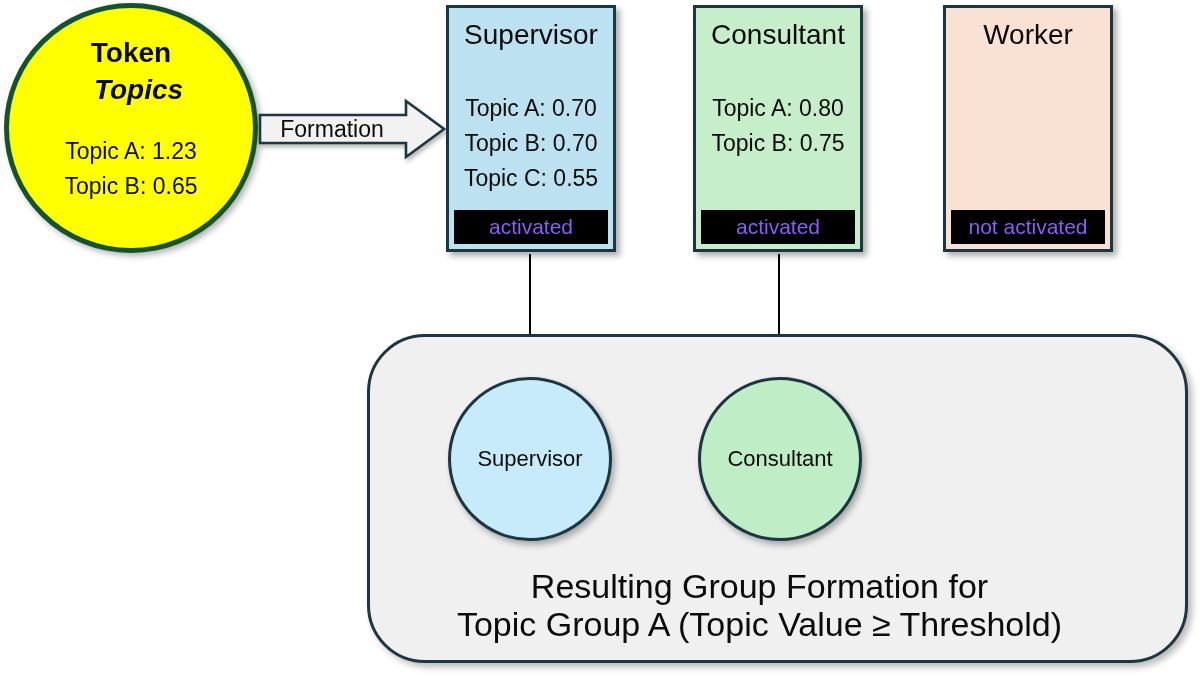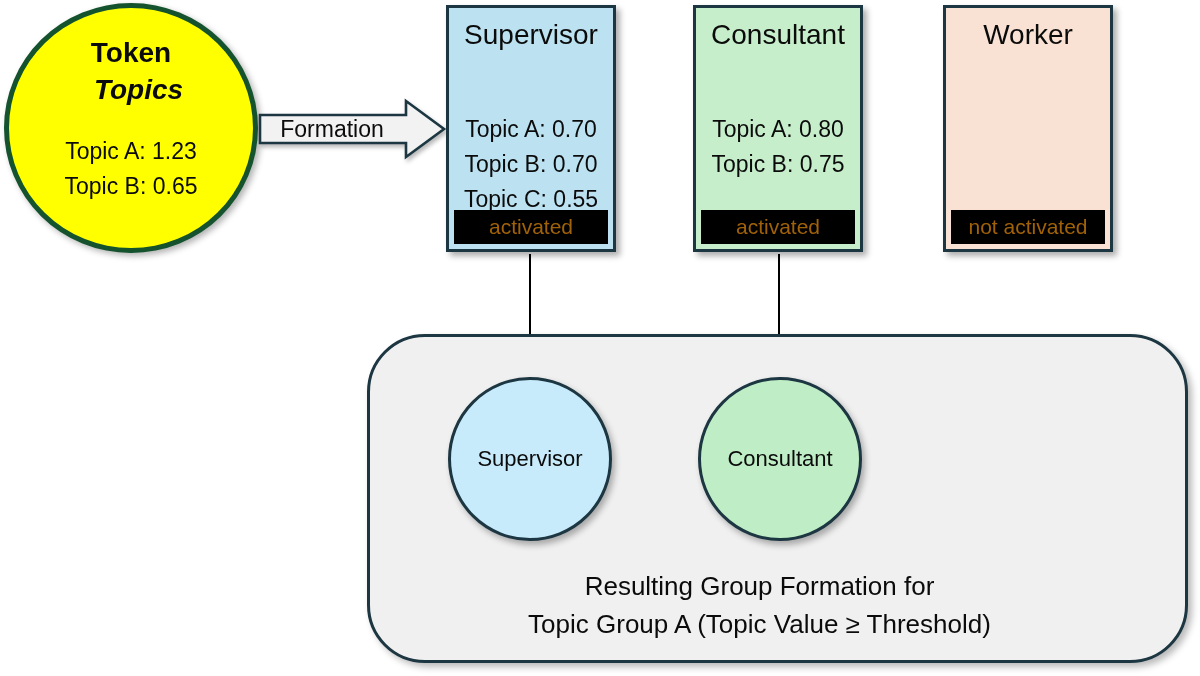--- a/index.html
+++ b/index.html
@@ -43,25 +43,25 @@
     top: 5px; width: 170px; height: 247px;
     border: 3px solid #1c3642;
     box-sizing: border-box;
     box-shadow: 4px 4px 6px rgba(0,0,0,0.32);
     text-align: center;
   }
   #agent-card-supervisor { left: 446px; }
   #agent-card-consultant { left: 693px; }
   #agent-card-worker     { left: 943px; }
   .agent-title { margin-top: 10px; font-size: 28px; line-height: 34px; }
-  .agent-topics { margin-top: 60px; }
+  .agent-topics { margin-top: 39px; }
   .agent-topics .topic-line { font-size: 23px; }
   .status-bar {
     position: absolute; left: 5px; right: 5px; bottom: 5px; height: 34px;
-    background: #000000; color: #a16207;
+    background: #000000; color: #8b5cf6;
     font-size: 21px; line-height: 34px; text-align: center;
   }
 
   
   .connector { top: 254px; width: 22px; height: 125px; }
   #connector-supervisor { left: 519px; }
   #connector-consultant { left: 768px; }
 
   
   #group-container {
@@ -84,21 +84,21 @@
     display: flex; align-items: center; justify-content: center;
     font-size: 22px;
   }
   #member-circle-supervisor { left: 448px; }
   #member-circle-consultant { left: 698px; }
 
   
   #group-caption {
     left: 367px; top: 567px; width: 821px;
     text-align: center;
-    font-size: 26px; line-height: 38px;
+    font-size: 34px; line-height: 38px;
     padding-right: 36px; box-sizing: border-box;
   }
 </style>
 </head>
 <body>
 
 <div id="canvas">
 
   <div id="token-circle" class="abs" style="background-color: rgb(255, 255, 0);">
     <div class="token-title">Token</div>

